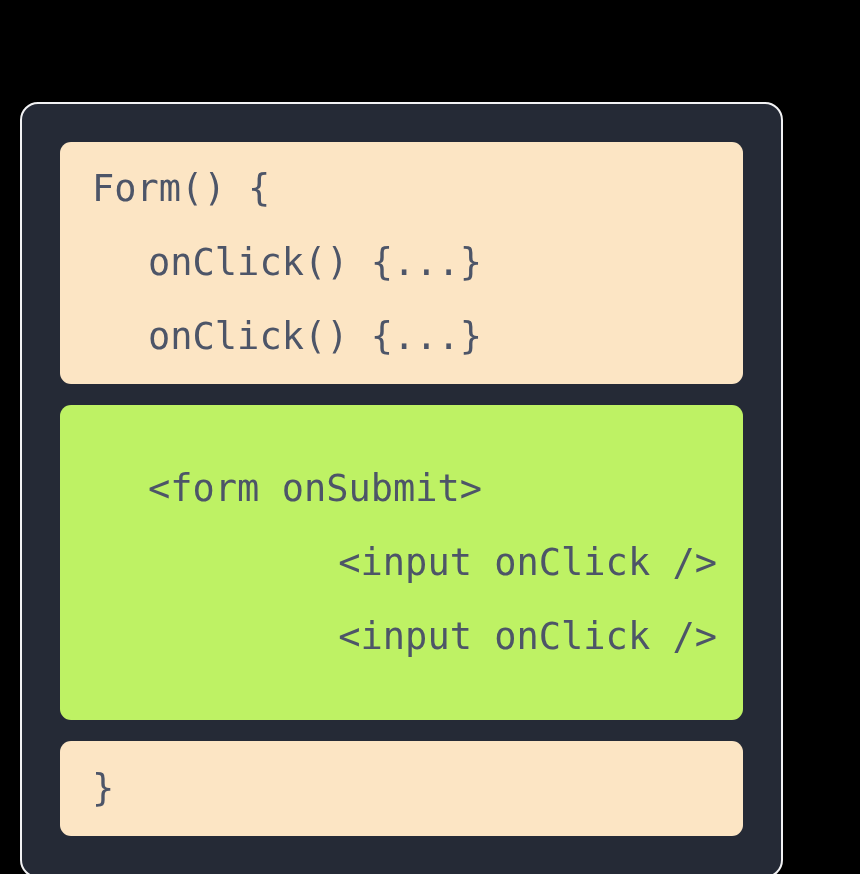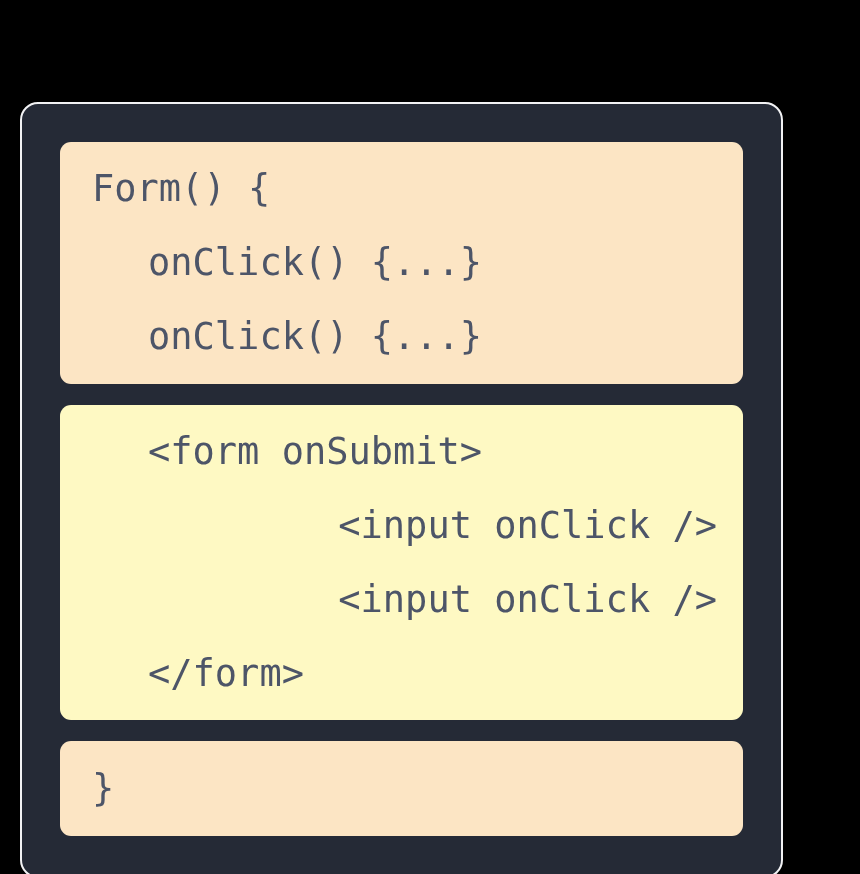--- a/index.html
+++ b/index.html
@@ -35,21 +35,21 @@
   
   .code-panel {
     border-radius: 11px;
     display: flex;
     flex-direction: column;
     justify-content: center;
     overflow: hidden;
   }
 
   .panel-peach  { background: #FCE5C4; }
-  .panel-lilac  { background: #fef9c3; }
+  .panel-lilac  { background: #bef264; }
 
   #panel-component-scope   { height: 242px; padding: 22px 26px; }
   #panel-markup            { height: 315px; padding: 26px; }
   #panel-closing-brace     { height: 95px;  padding: 16px 26px; }
 
   
   .code-line {
     font-family: "DejaVu Sans Mono", "Liberation Mono", monospace;
     font-size: 37px;
     line-height: 74px;
@@ -70,20 +70,19 @@
   <div class="code-panel panel-peach" id="panel-component-scope">
     <div class="code-line indent-0">Form() {</div>
     <div class="code-line indent-1">onClick() {...}</div>
     <div class="code-line indent-1">onClick() {...}</div>
   </div>
 
   <div class="code-panel panel-lilac" id="panel-markup">
     <div class="code-line indent-1">&lt;form onSubmit&gt;</div>
     <div class="code-line indent-2">&lt;input onClick /&gt;</div>
     <div class="code-line indent-2">&lt;input onClick /&gt;</div>
-    <div class="code-line indent-1">&lt;/form&gt;</div>
   </div>
 
   <div class="code-panel panel-peach" id="panel-closing-brace">
     <div class="code-line indent-0">}</div>
   </div>
 
 </div>
 
 </body></html>

